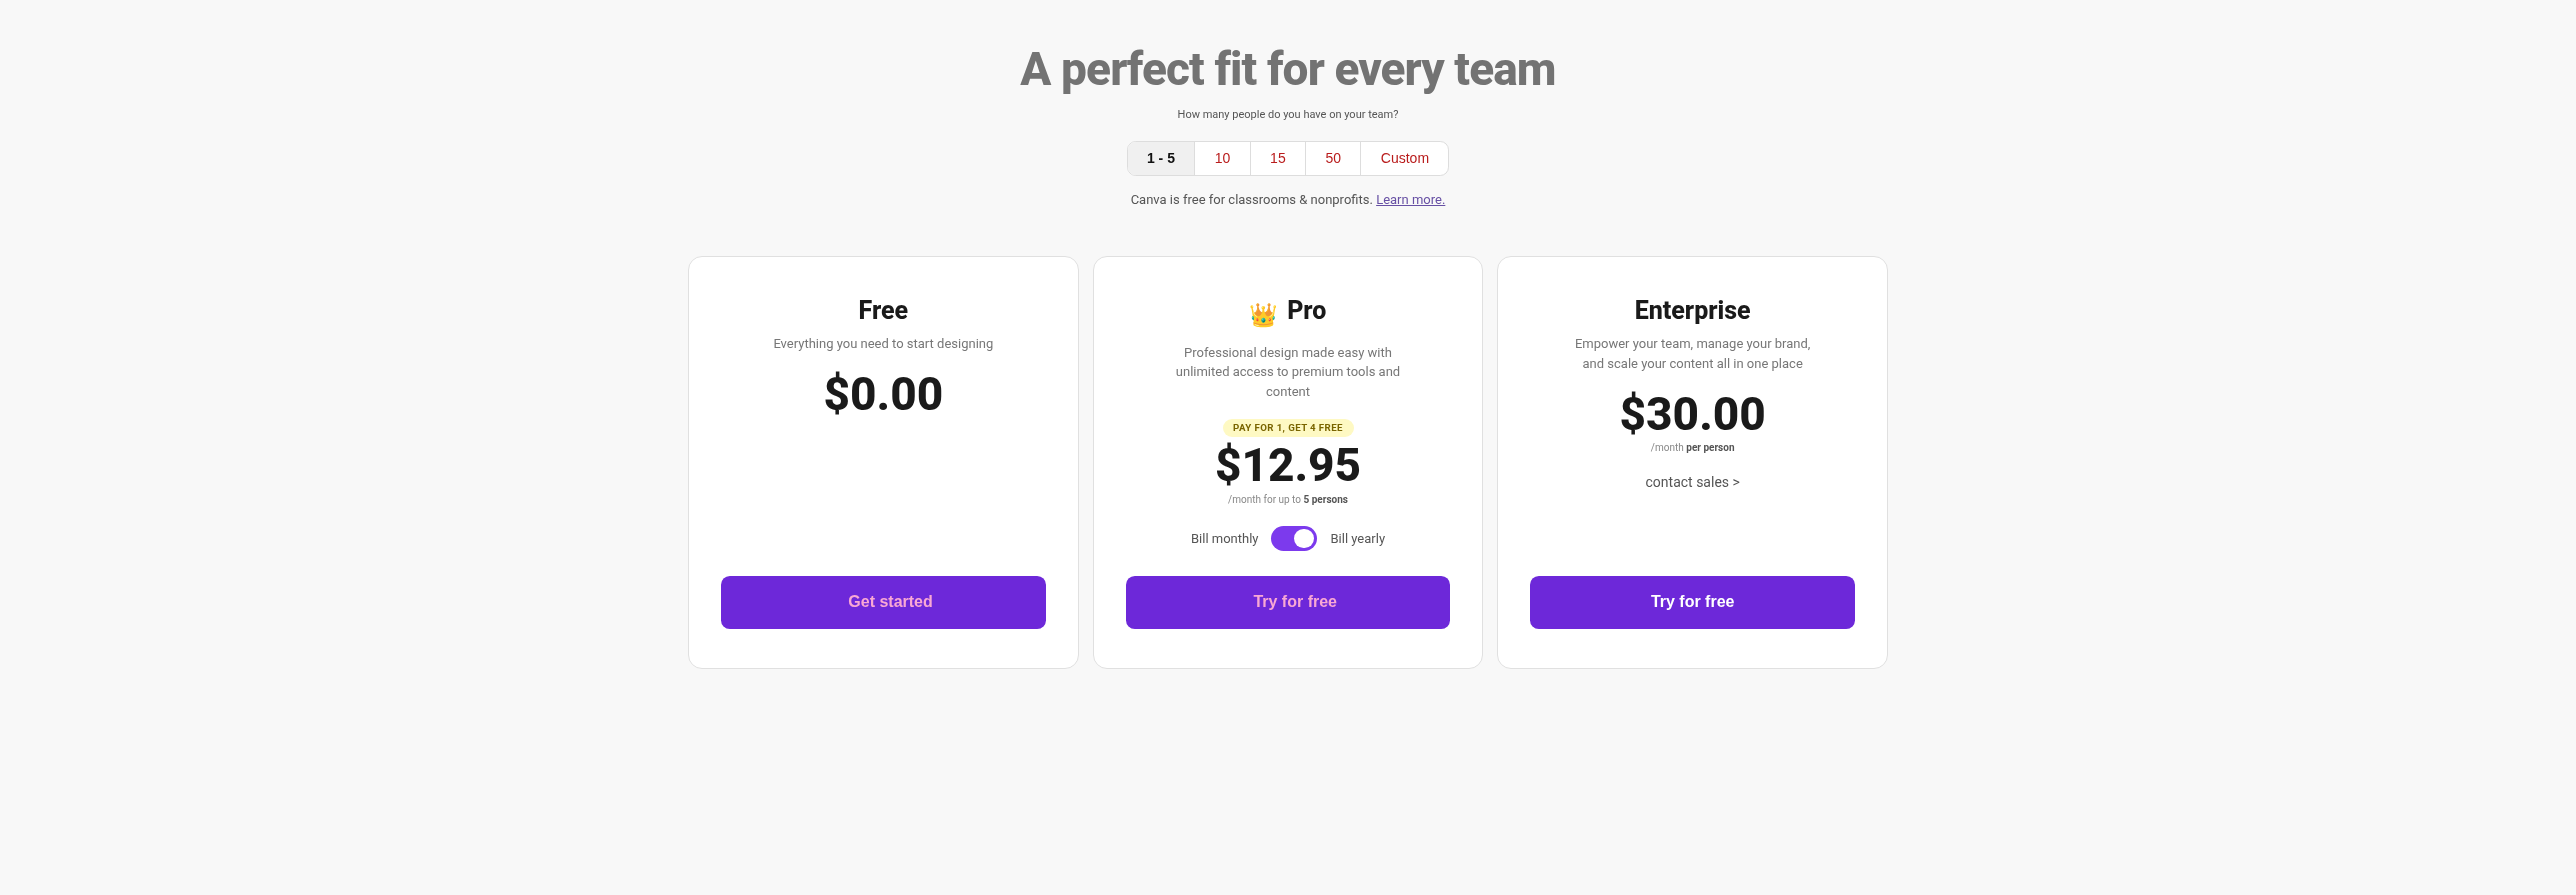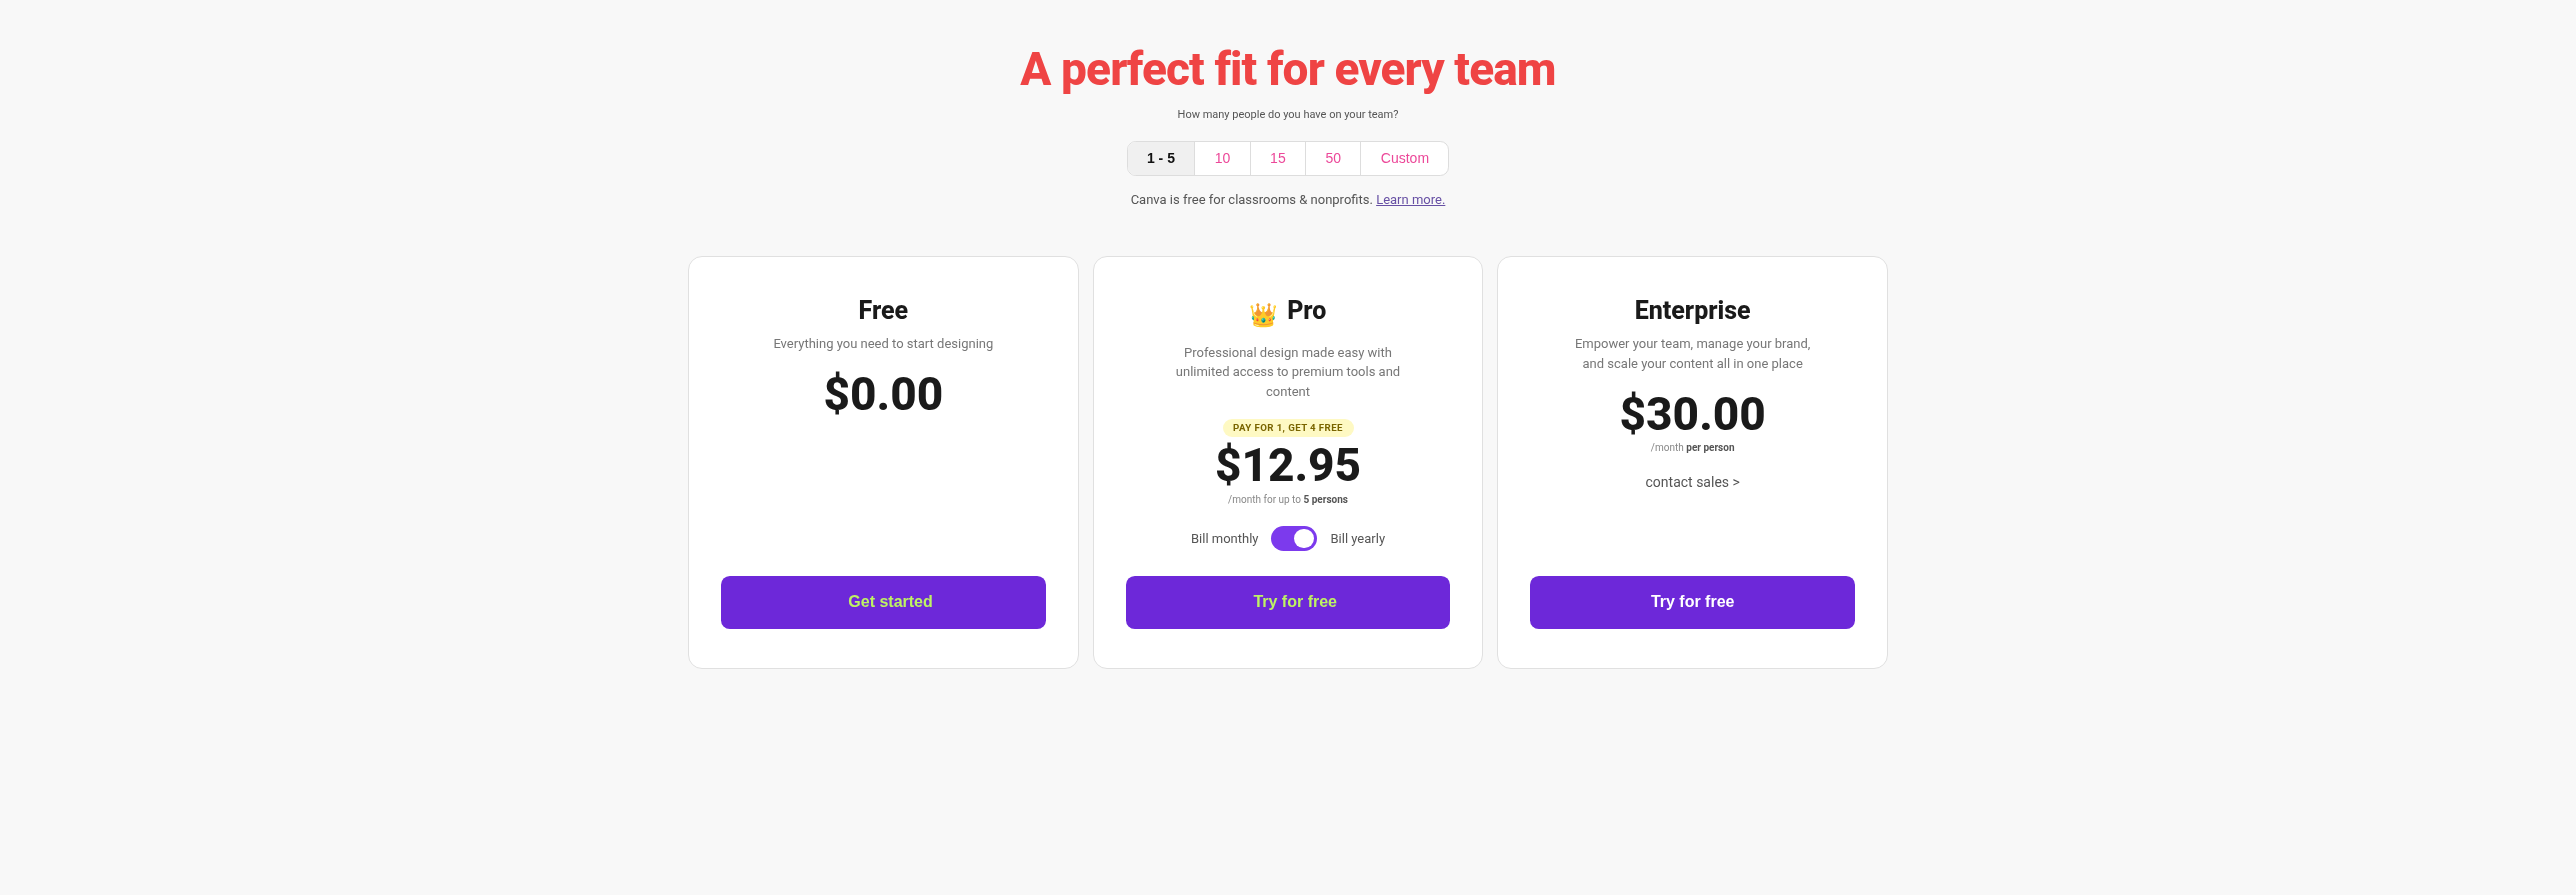--- a/index.html
+++ b/index.html
@@ -15,21 +15,21 @@
     }
 
     .page-header {
       text-align: center;
       margin-bottom: 28px;
     }
 
     .page-title {
       font-size: 46px;
       font-weight: 800;
-      color: #ef4444;
+      color: #737373;
       margin-bottom: 12.3px;
       letter-spacing: -0.9px;
     }
 
     .page-subtitle {
       font-size: 11px;
       color: #555;
       margin-bottom: 19.4px;
     }
 
@@ -44,21 +44,21 @@
       margin: 0 auto 16px;
       width: fit-content;
     }
 
     .team-size-btn {
       padding: 8.8px 19.4px;
       font-size: 14px;
       border: none;
       background: transparent;
       cursor: pointer;
-      color: #ec4899;
+      color: #b91c1c;
       border-right: 1.3px solid #ddd;
       font-weight: 500;
       transition: background 0.15s;
     }
 
     .team-size-btn:last-child {
       border-right: none;
     }
 
     .team-size-btn.active {
@@ -216,21 +216,21 @@
       border-radius: 8.8px;
       border: none;
       font-size: 16px;
       font-weight: 700;
       cursor: pointer;
       transition: background 0.15s, transform 0.1s;
     }
 
     .plan-cta.primary {
       background: #6d28d9;
-      color: #bef264;
+      color: #f9a8d4;
       padding-left: 32px;
     }
 
     .plan-cta.secondary {
       background: #6d28d9;
       color: #fff;
     }
 
     .spacer {
       flex: 1;

